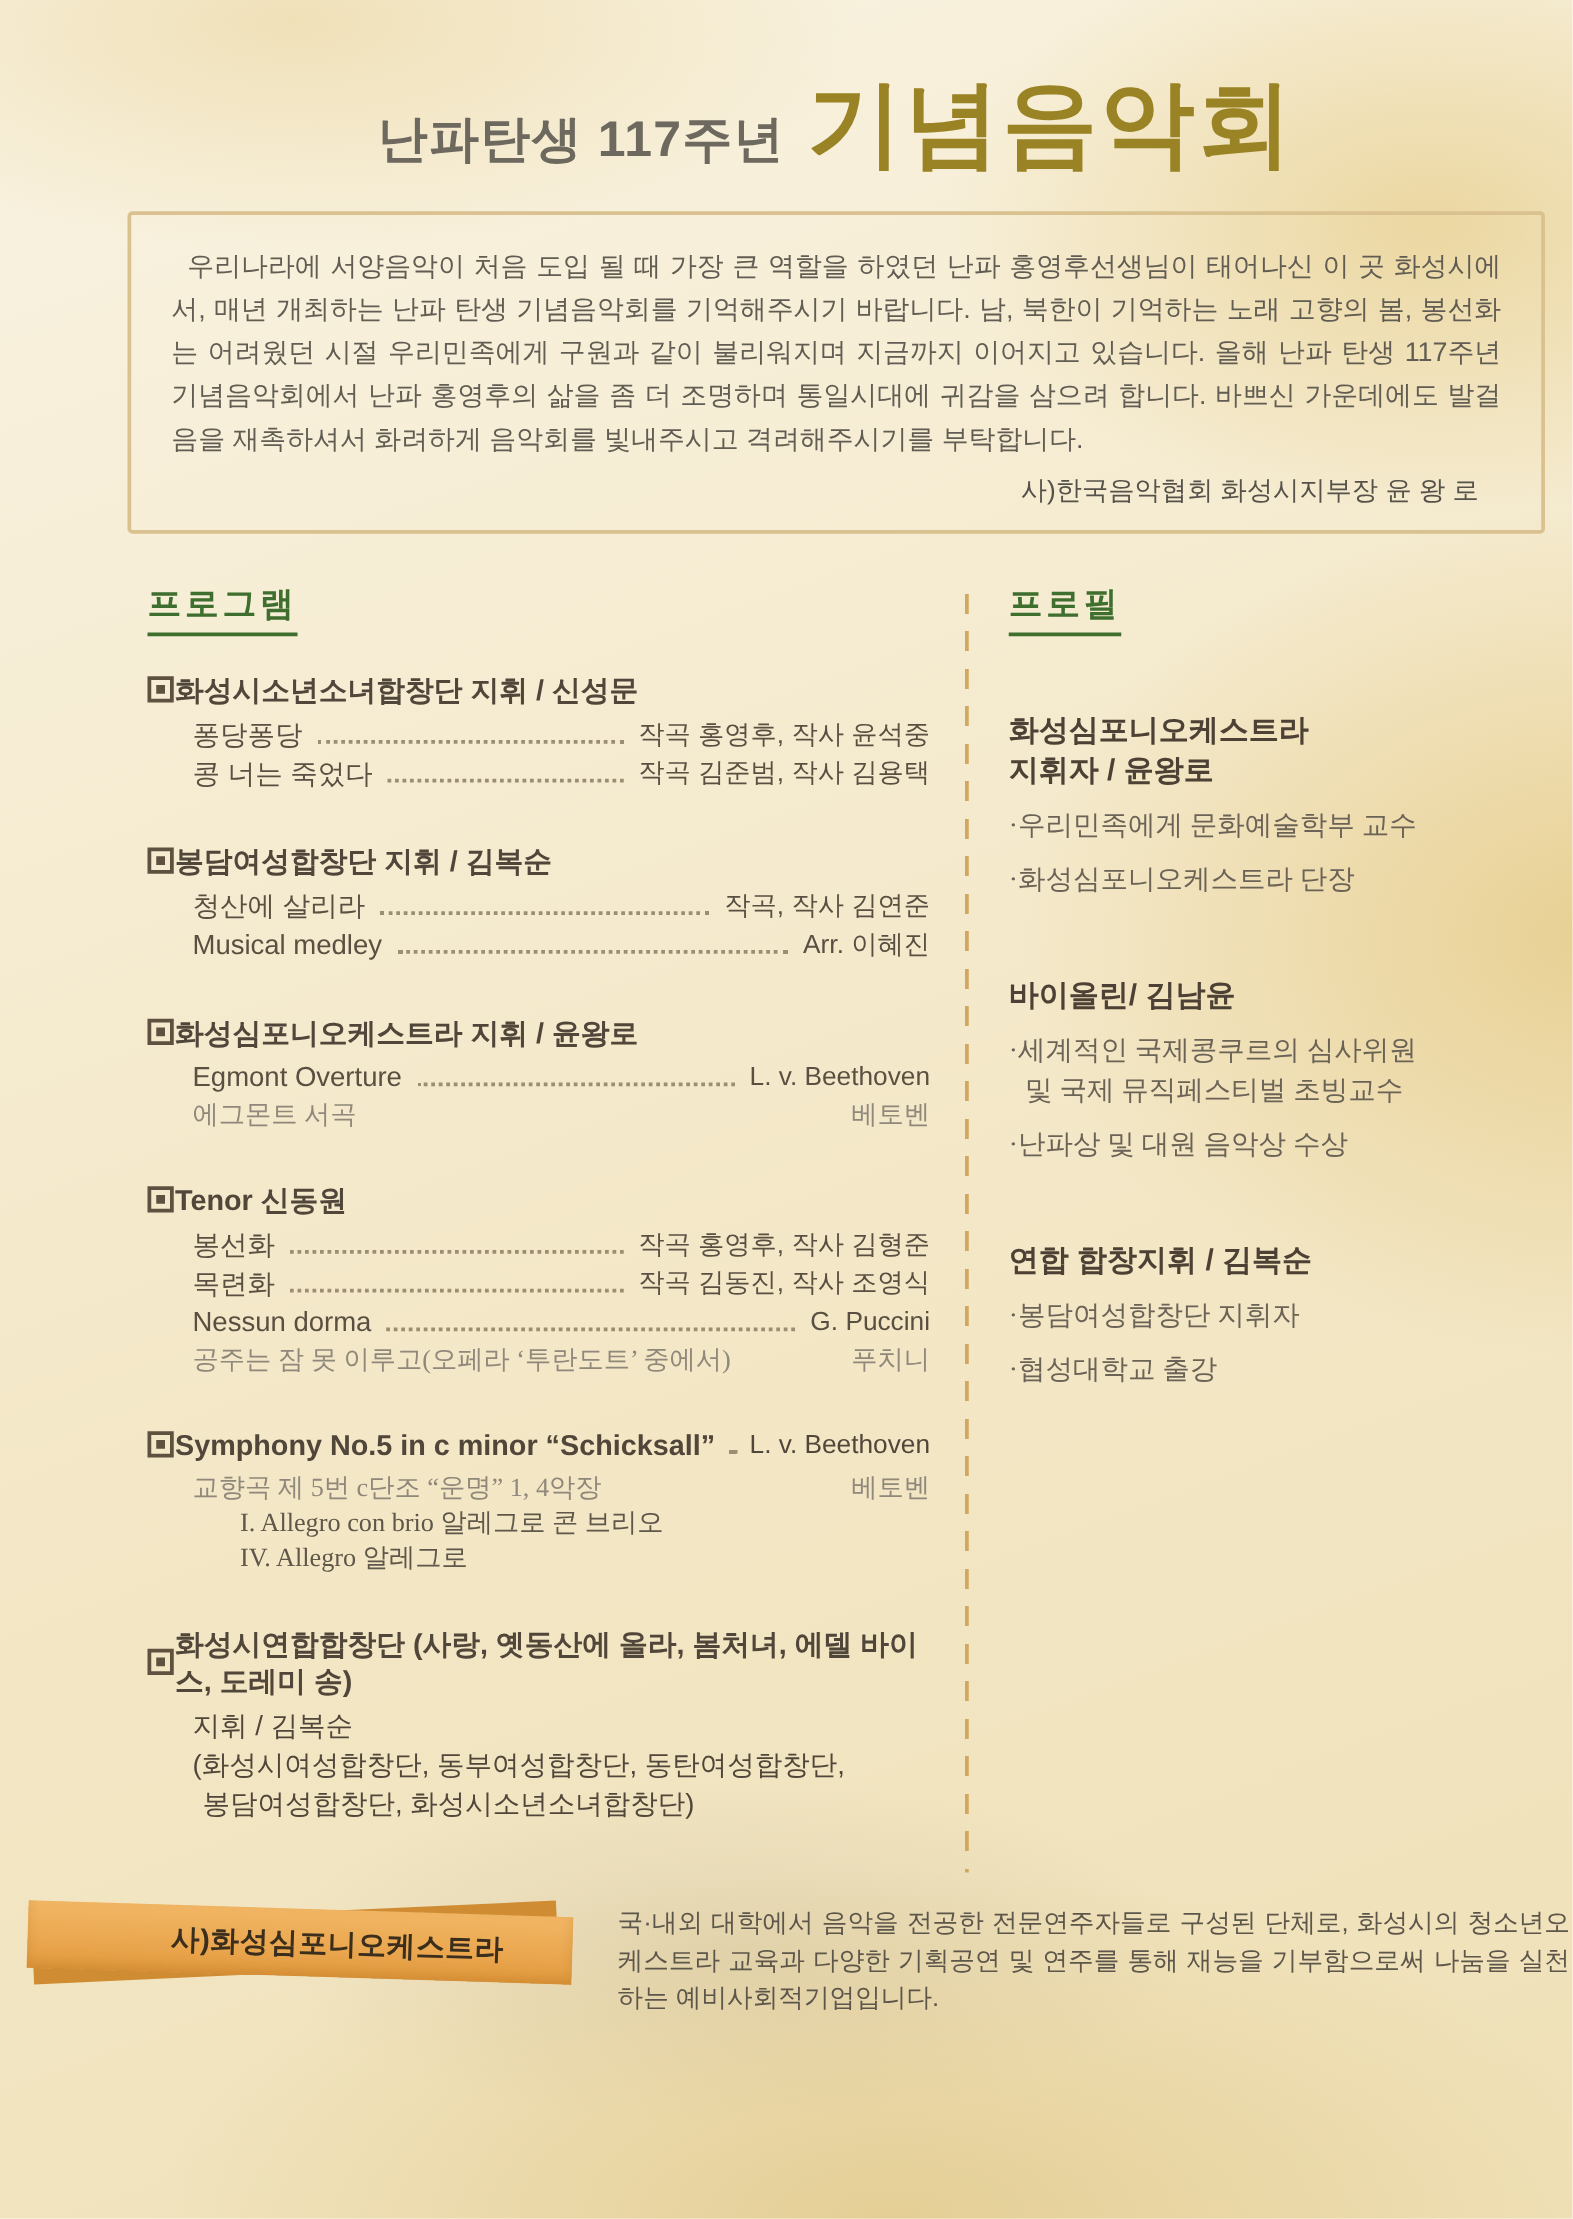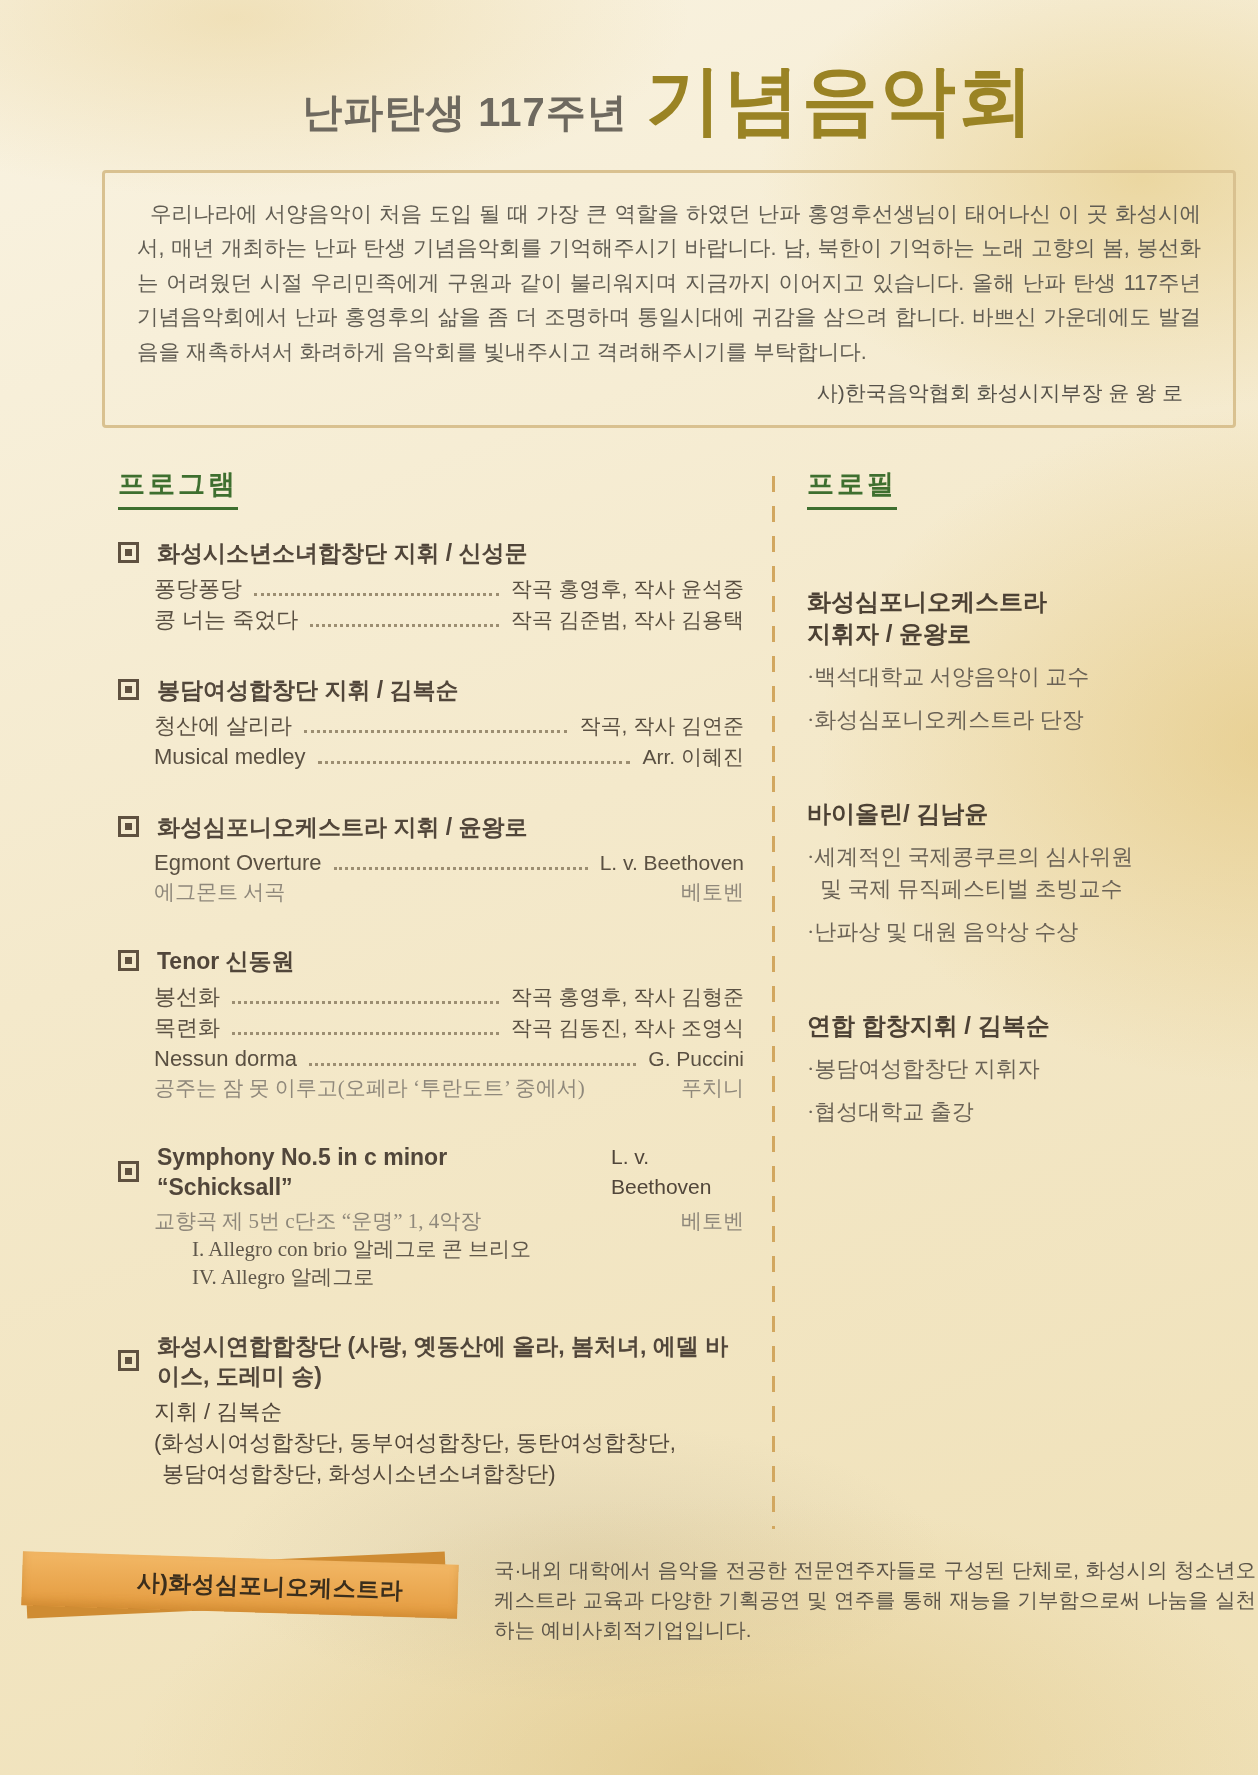--- a/index.html
+++ b/index.html
@@ -99,21 +99,21 @@
     color: #3e6f2f;
     border-bottom: 3px solid #3e6f2f;
     padding-bottom: 5px;
   }
 
   
   .prog-item { margin-bottom: 40px; }
   .prog-head {
     display: flex;
     align-items: center;
-    gap: 18px;
+    gap: 1px;
     font-size: 23px;
     font-weight: 600;
     color: #51463a;
     line-height: 30px;
     margin-bottom: 5px;
   }
   .sq-icon {
     width: 15px; height: 15px;
     border: 3px solid #5f5140;
     display: inline-flex;
@@ -158,21 +158,21 @@
   }
   .plainline {
     margin-left: 36px;
     font-size: 22px;
     color: #51463a;
     line-height: 31px;
   }
 
   
   .profile-group { margin-bottom: 62px; }
-  .profile-group.first { margin-top: 48px; }
+  .profile-group.first { margin-top: 32px; }
   .profile-title {
     font-size: 24px;
     font-weight: 700;
     color: #4c4134;
     line-height: 32px;
   }
   .profile-bullet {
     margin-top: 11px;
     font-family: "Liberation Serif", serif;
     font-size: 22px;
@@ -360,21 +360,21 @@
     </div>
 
     <div class="divider"></div>
 
     <div class="col-right">
       <div class="section-heading">프로필</div>
 
       <div class="profile-group first">
         <div class="profile-title">화성심포니오케스트라</div>
         <div class="profile-title">지휘자 / 윤왕로</div>
-        <div class="profile-bullet">·백석대학교 서양음악이 교수</div>
+        <div class="profile-bullet">·우리민족에게 문화예술학부 교수</div>
         <div class="profile-bullet">·화성심포니오케스트라 단장</div>
       </div>
 
       <div class="profile-group">
         <div class="profile-title">바이올린/ 김남윤</div>
         <div class="profile-bullet">·세계적인 국제콩쿠르의 심사위원
 및 국제 뮤직페스티벌 초빙교수</div>
         <div class="profile-bullet">·난파상 및 대원 음악상 수상</div>
       </div>
 

